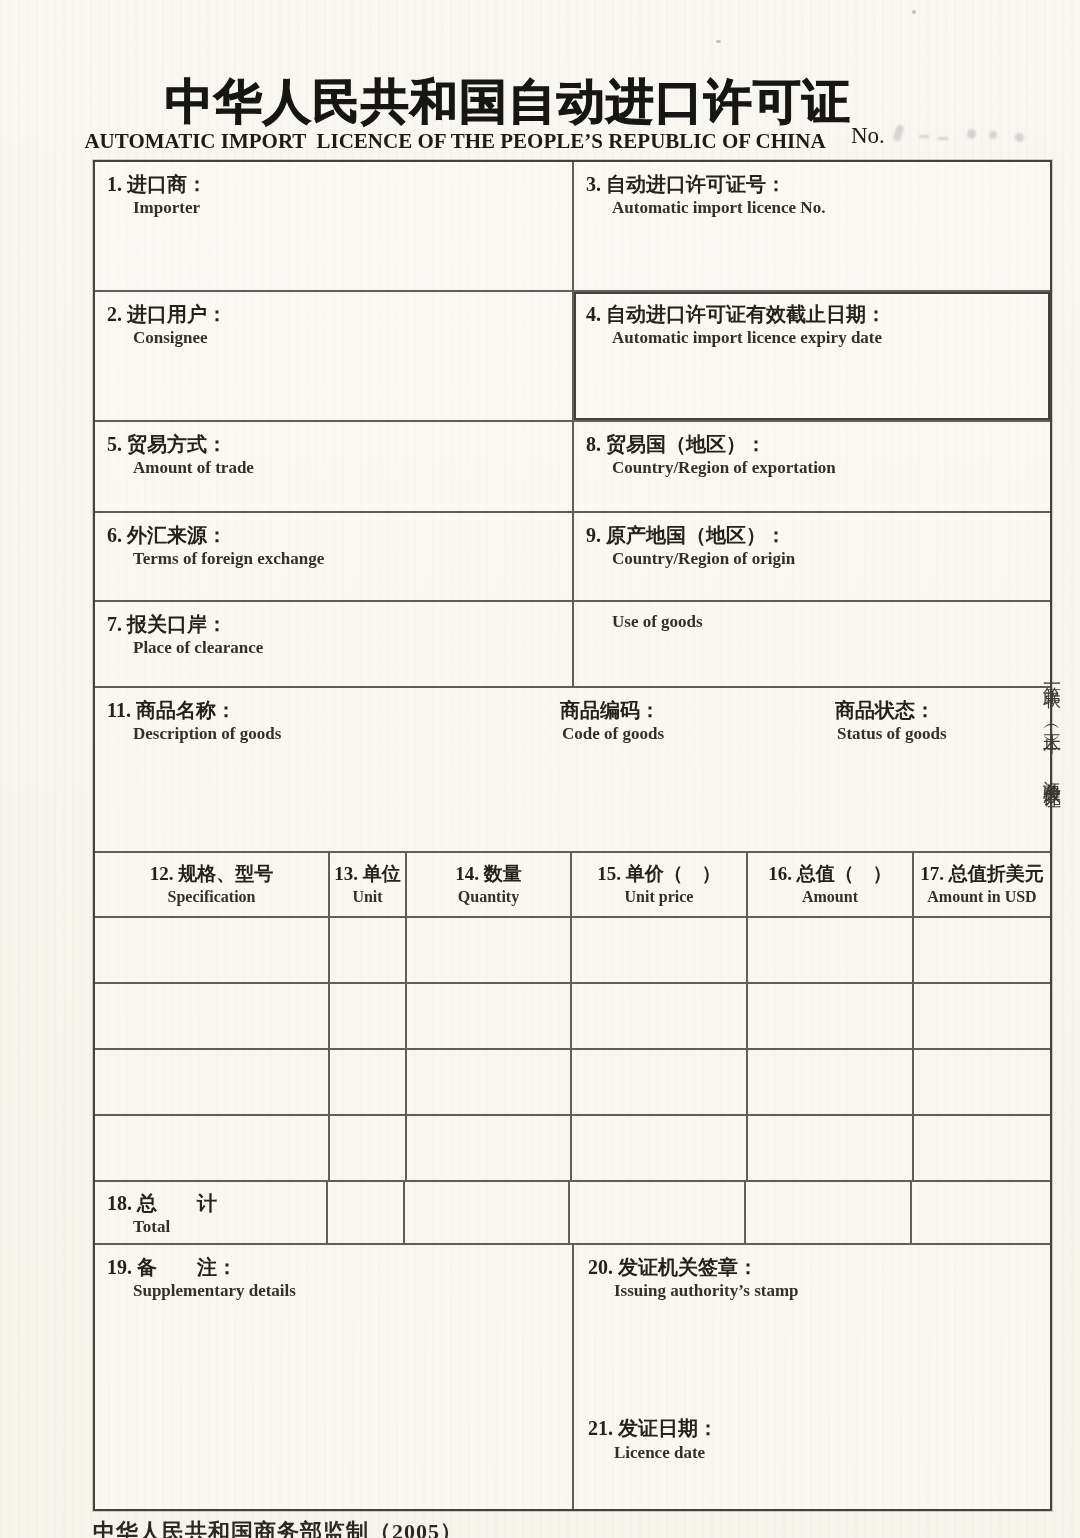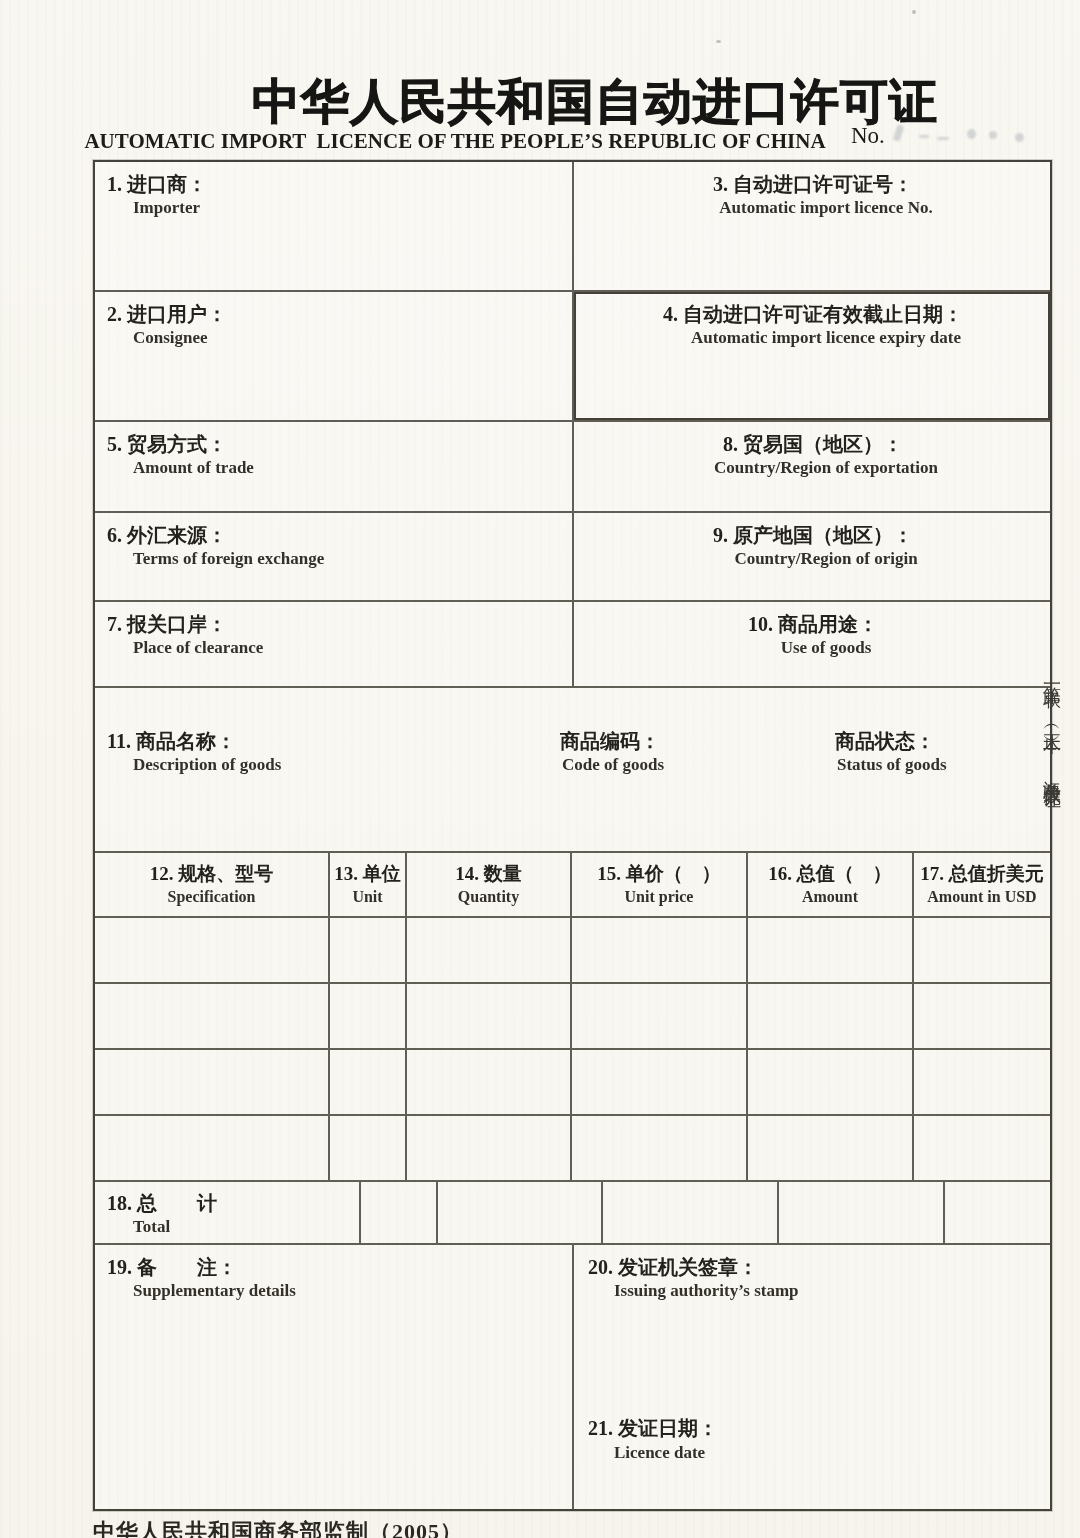--- a/index.html
+++ b/index.html
@@ -7,21 +7,21 @@
   body { font-family:"Liberation Serif","DejaVu Serif",serif; background:#f8f6f0; }
   .page {
     position:relative; width:1080px; height:1538px; overflow:hidden;
     background:
       repeating-linear-gradient(90deg, rgba(120,110,90,0.025) 0 2px, rgba(0,0,0,0) 2px 9px),
       linear-gradient(180deg,#f9f7f1 0%, #f7f5ee 55%, #f6f4ec 100%);
     color:#211f1b;
   }
   
   .title-cn {
-    position:absolute; left:78px; top:70px; width:860px; text-align:right;
+    position:absolute; left:78px; top:70px; width:860px; text-align:center;
     font-family:"Liberation Sans","DejaVu Sans",sans-serif;
     font-size:48px; font-weight:900; letter-spacing:1px; color:#161614;
     -webkit-text-stroke:1px #161614;
   }
   .title-en {
     position:absolute; left:60px; top:129px; width:790px; text-align:center;
     font-size:21px; font-weight:700; color:#1d1c19; white-space:pre;
   }
   .no-block { position:absolute; left:851px; top:123px; display:flex; align-items:flex-start; }
   .no-label { font-size:23px; font-weight:400; color:#1d1c19; }
@@ -41,22 +41,22 @@
   .frame {
     position:absolute; left:93px; top:160px; width:959px; height:1351px;
     border:2px solid #45423c; background:rgba(255,255,255,0.25);
     display:flex; flex-direction:column;
     box-shadow:0 0 0 1px rgba(90,85,75,0.25);
   }
   .row { display:flex; border-bottom:2px solid #615e55; }
   .row:last-child { border-bottom:none; }
   .cell { position:relative; padding:9px 10px 6px 12px; }
   .cell.left  { width:479px; border-right:2px solid #615e55; }
-  .cell.right { flex:1;text-align:center; }
-  .cell.wide  { flex:1;margin-top:31px; }
+  .cell.right { flex:1; }
+  .cell.wide  { flex:1; }
   .cell-4 { box-shadow:inset 0 0 0 2px #44413b; }
 
   .lab-cn { font-size:20px; font-weight:700; color:#24221d; line-height:1.32; }
   .lab-en { font-size:17px; font-weight:700; color:#33302a; line-height:1.25; padding-left:26px; }
 
   
   .sub-group { position:absolute; top:9px; }
   .sub-group.code   { left:465px; }
   .sub-group.status { left:740px; }
 
@@ -150,21 +150,20 @@
         <div class="lab-en">Country/Region of origin</div>
       </div>
     </div>
 
     <div class="row" style="height:86px">
       <div class="cell left">
         <div class="lab-cn">7. 报关口岸：</div>
         <div class="lab-en">Place of clearance</div>
       </div>
       <div class="cell right">
-        <div class="lab-cn">10. 商品用途：</div>
         <div class="lab-en">Use of goods</div>
       </div>
     </div>
 
     <div class="row" style="height:165px">
       <div class="cell wide">
         <div class="lab-cn">11. 商品名称：</div>
         <div class="lab-en">Description of goods</div>
         <div class="sub-group code">
           <div class="lab-cn">商品编码：</div>
@@ -231,21 +230,21 @@
     <div class="row" style="height:66px">
       <div class="gc" style="width:235px"></div>
       <div class="gc" style="width:77px"></div>
       <div class="gc" style="width:165px"></div>
       <div class="gc" style="width:176px"></div>
       <div class="gc" style="width:166px"></div>
       <div class="gc" style="flex:1"></div>
     </div>
 
     <div class="row" style="height:63px">
-      <div class="gc total-label" style="width:266px">
+      <div class="gc total-label" style="width:233px">
         <div class="lab-cn">18. 总　　计</div>
         <div class="lab-en">Total</div>
       </div>
       <div class="gc" style="width:77px"></div>
       <div class="gc" style="width:165px"></div>
       <div class="gc" style="width:176px"></div>
       <div class="gc" style="width:166px"></div>
       <div class="gc" style="flex:1"></div>
     </div>
 

